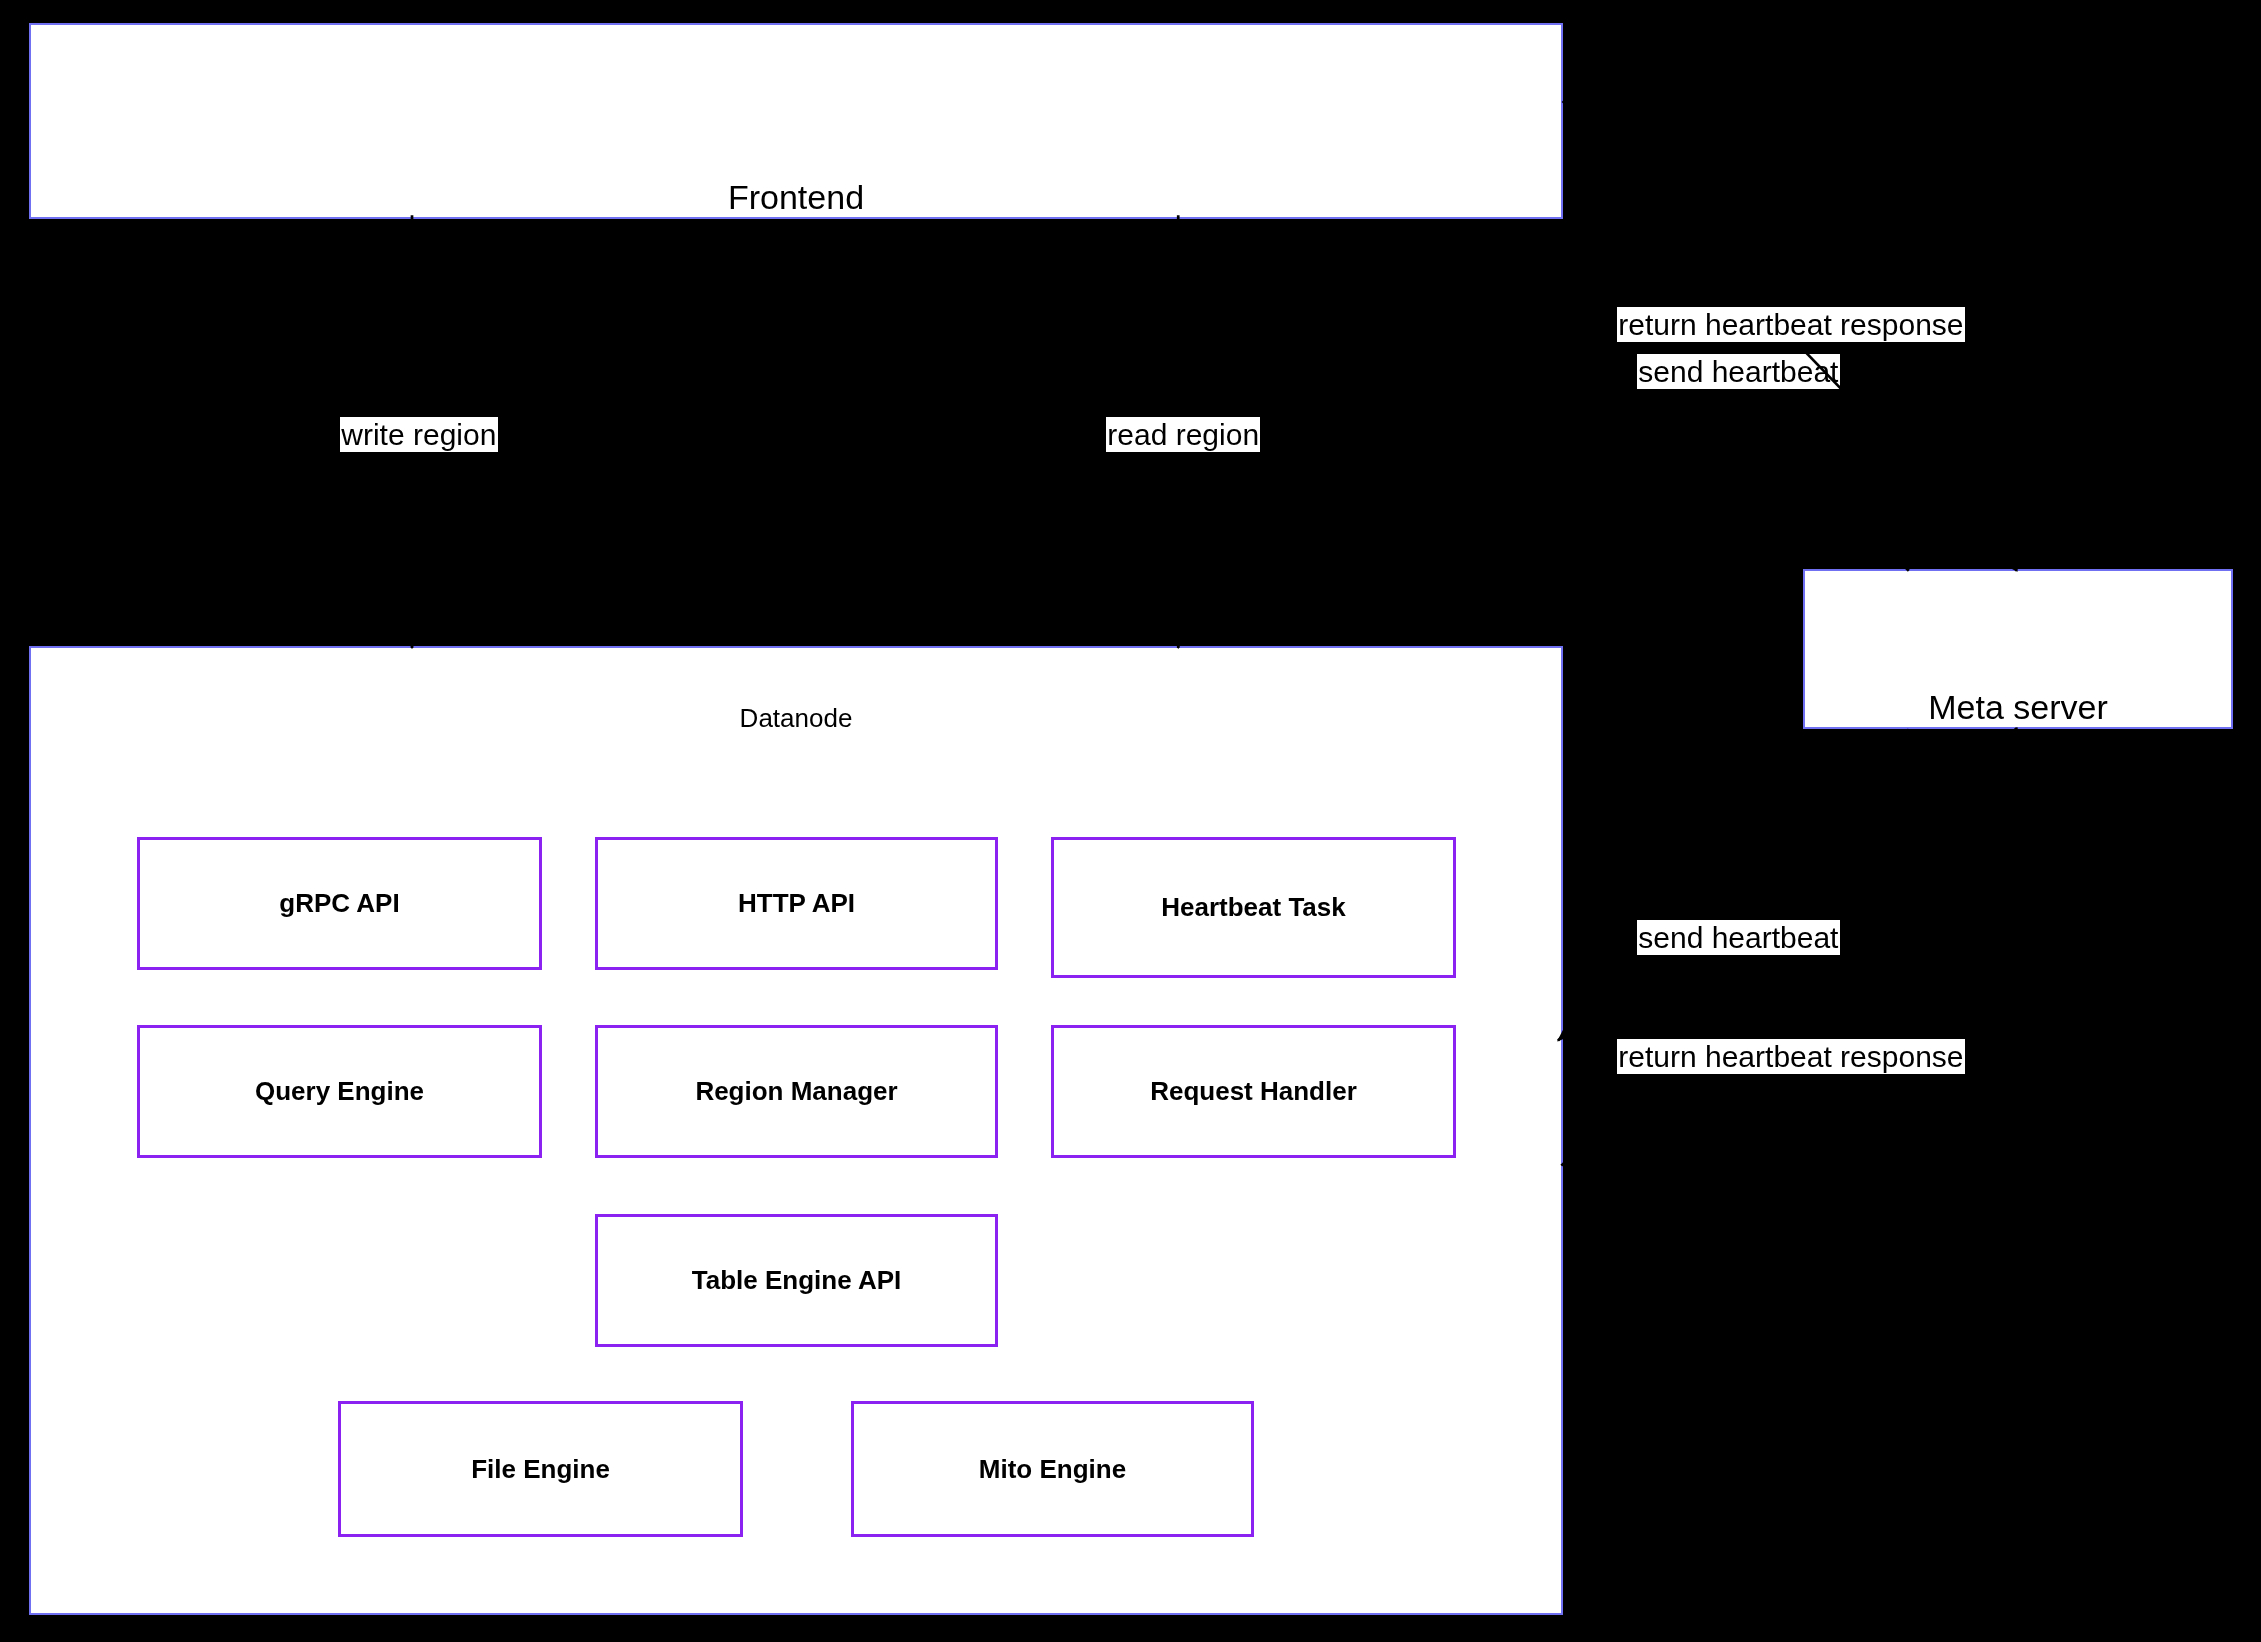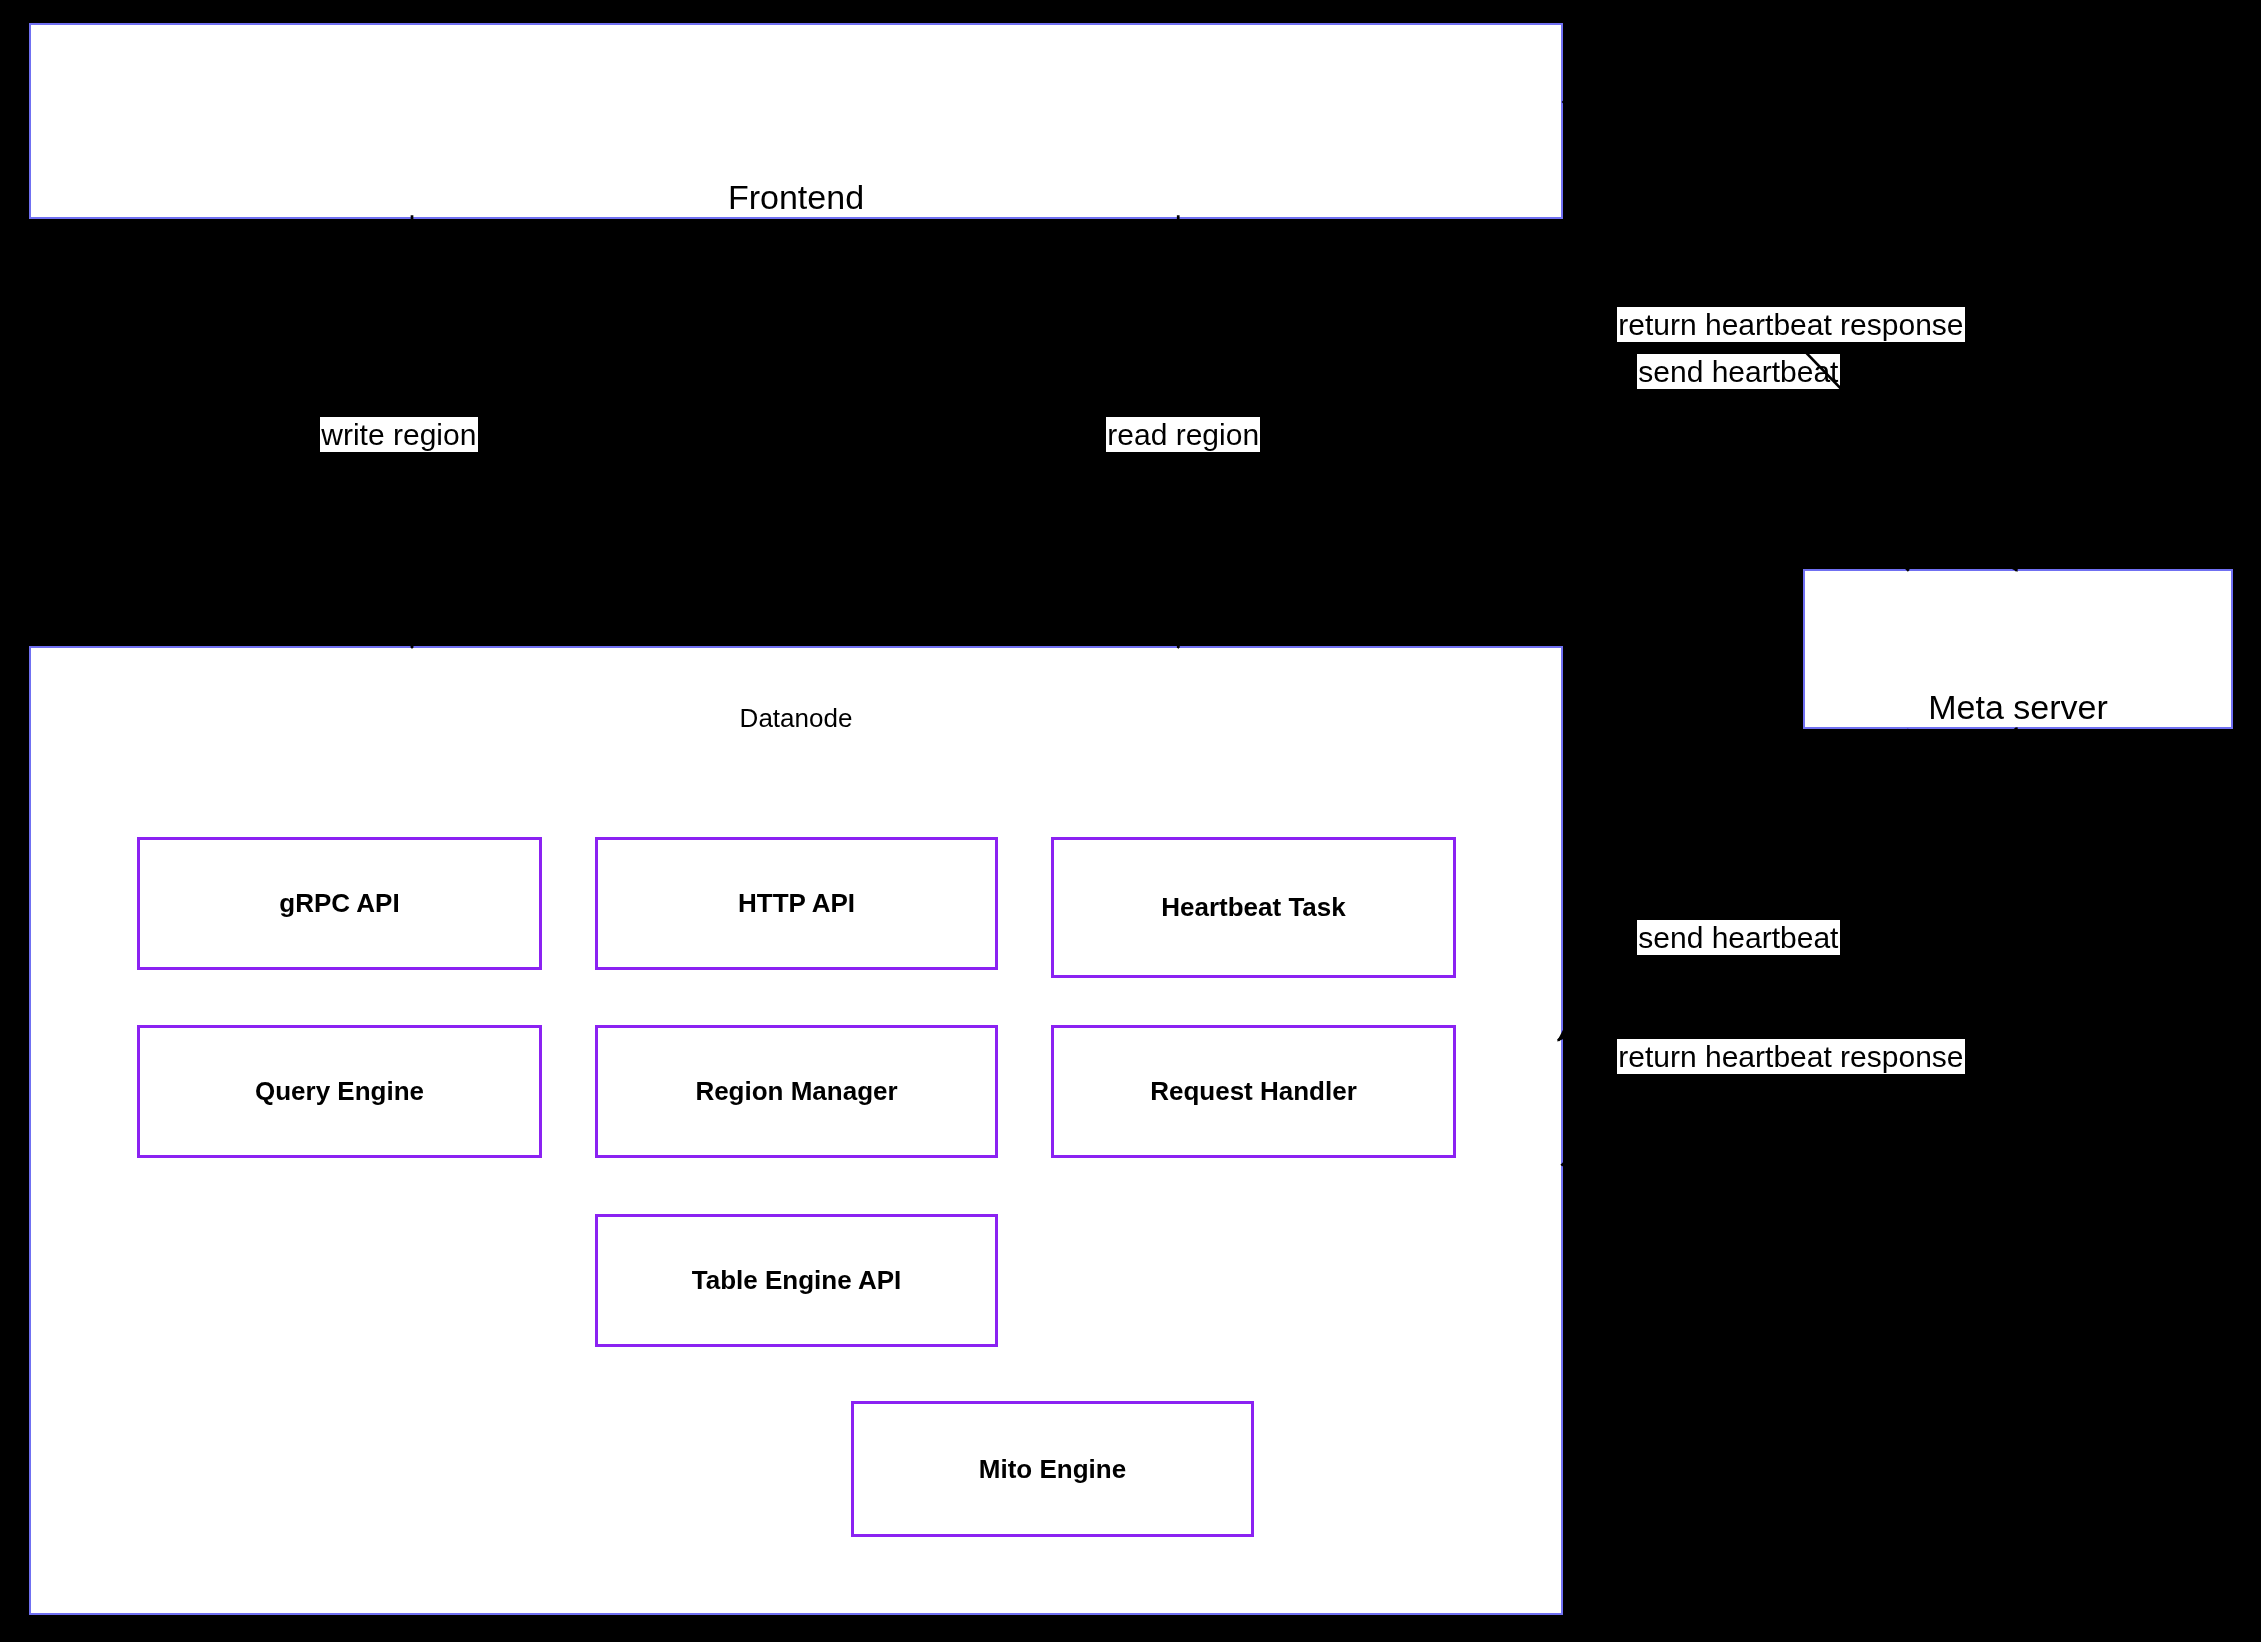--- a/index.html
+++ b/index.html
@@ -101,20 +101,23 @@
       <span>Region Manager</span>
     </div>
     <div class="component" style="left:564px;top:566px;width:403px;height:133px;">
       <span>Table Engine API</span>
     </div>
 
     <div class="component" style="left:1020px;top:377px;width:405px;height:133px;">
       <span>Request Handler</span>
     </div>
 
+    <div class="component" style="left:307px;top:753px;width:405px;height:136px;">
+      <span>File Engine</span>
+    </div>
     <div class="component" style="left:820px;top:753px;width:403px;height:136px;">
       <span>Mito Engine</span>
     </div>
   </div>
 
   <svg class="arrows z-arrows-under" width="2261" height="1643" viewBox="0 0 3364 2444">
     <defs>
       <marker id="ah-u" markerUnits="userSpaceOnUse" markerWidth="26" markerHeight="20" refX="24" refY="10" orient="auto">
         <path d="M0,0 L26,10 L0,20 Z" fill="#000000"></path>
       </marker>
@@ -132,21 +135,21 @@
 
   <svg class="arrows z-arrow-over" width="2261" height="1643" viewBox="0 0 3364 2444">
     <defs>
       <marker id="ah-o" markerUnits="userSpaceOnUse" markerWidth="26" markerHeight="20" refX="24" refY="10" orient="auto">
         <path d="M0,0 L26,10 L0,20 Z" fill="#000000"></path>
       </marker>
     </defs>
     <line x1="2325" y1="150" x2="3001" y2="849" stroke="#000000" stroke-width="4" marker-end="url(#ah-o)"></line>
   </svg>
 
-  <div class="edge-label z-labels-top" style="left:320px;top:417px;">
+  <div class="edge-label z-labels-top" style="left:340px;top:417px;">
     <span>write region</span>
   </div>
   <div class="edge-label z-labels-top" style="left:1106px;top:417px;">
     <span>read region</span>
   </div>
   <div class="edge-label z-labels-top" style="left:1617px;top:307px;">
     <span>return heartbeat response</span>
   </div>
   <div class="edge-label z-labels-top" style="left:1637px;top:920px;">
     <span>send heartbeat</span>

